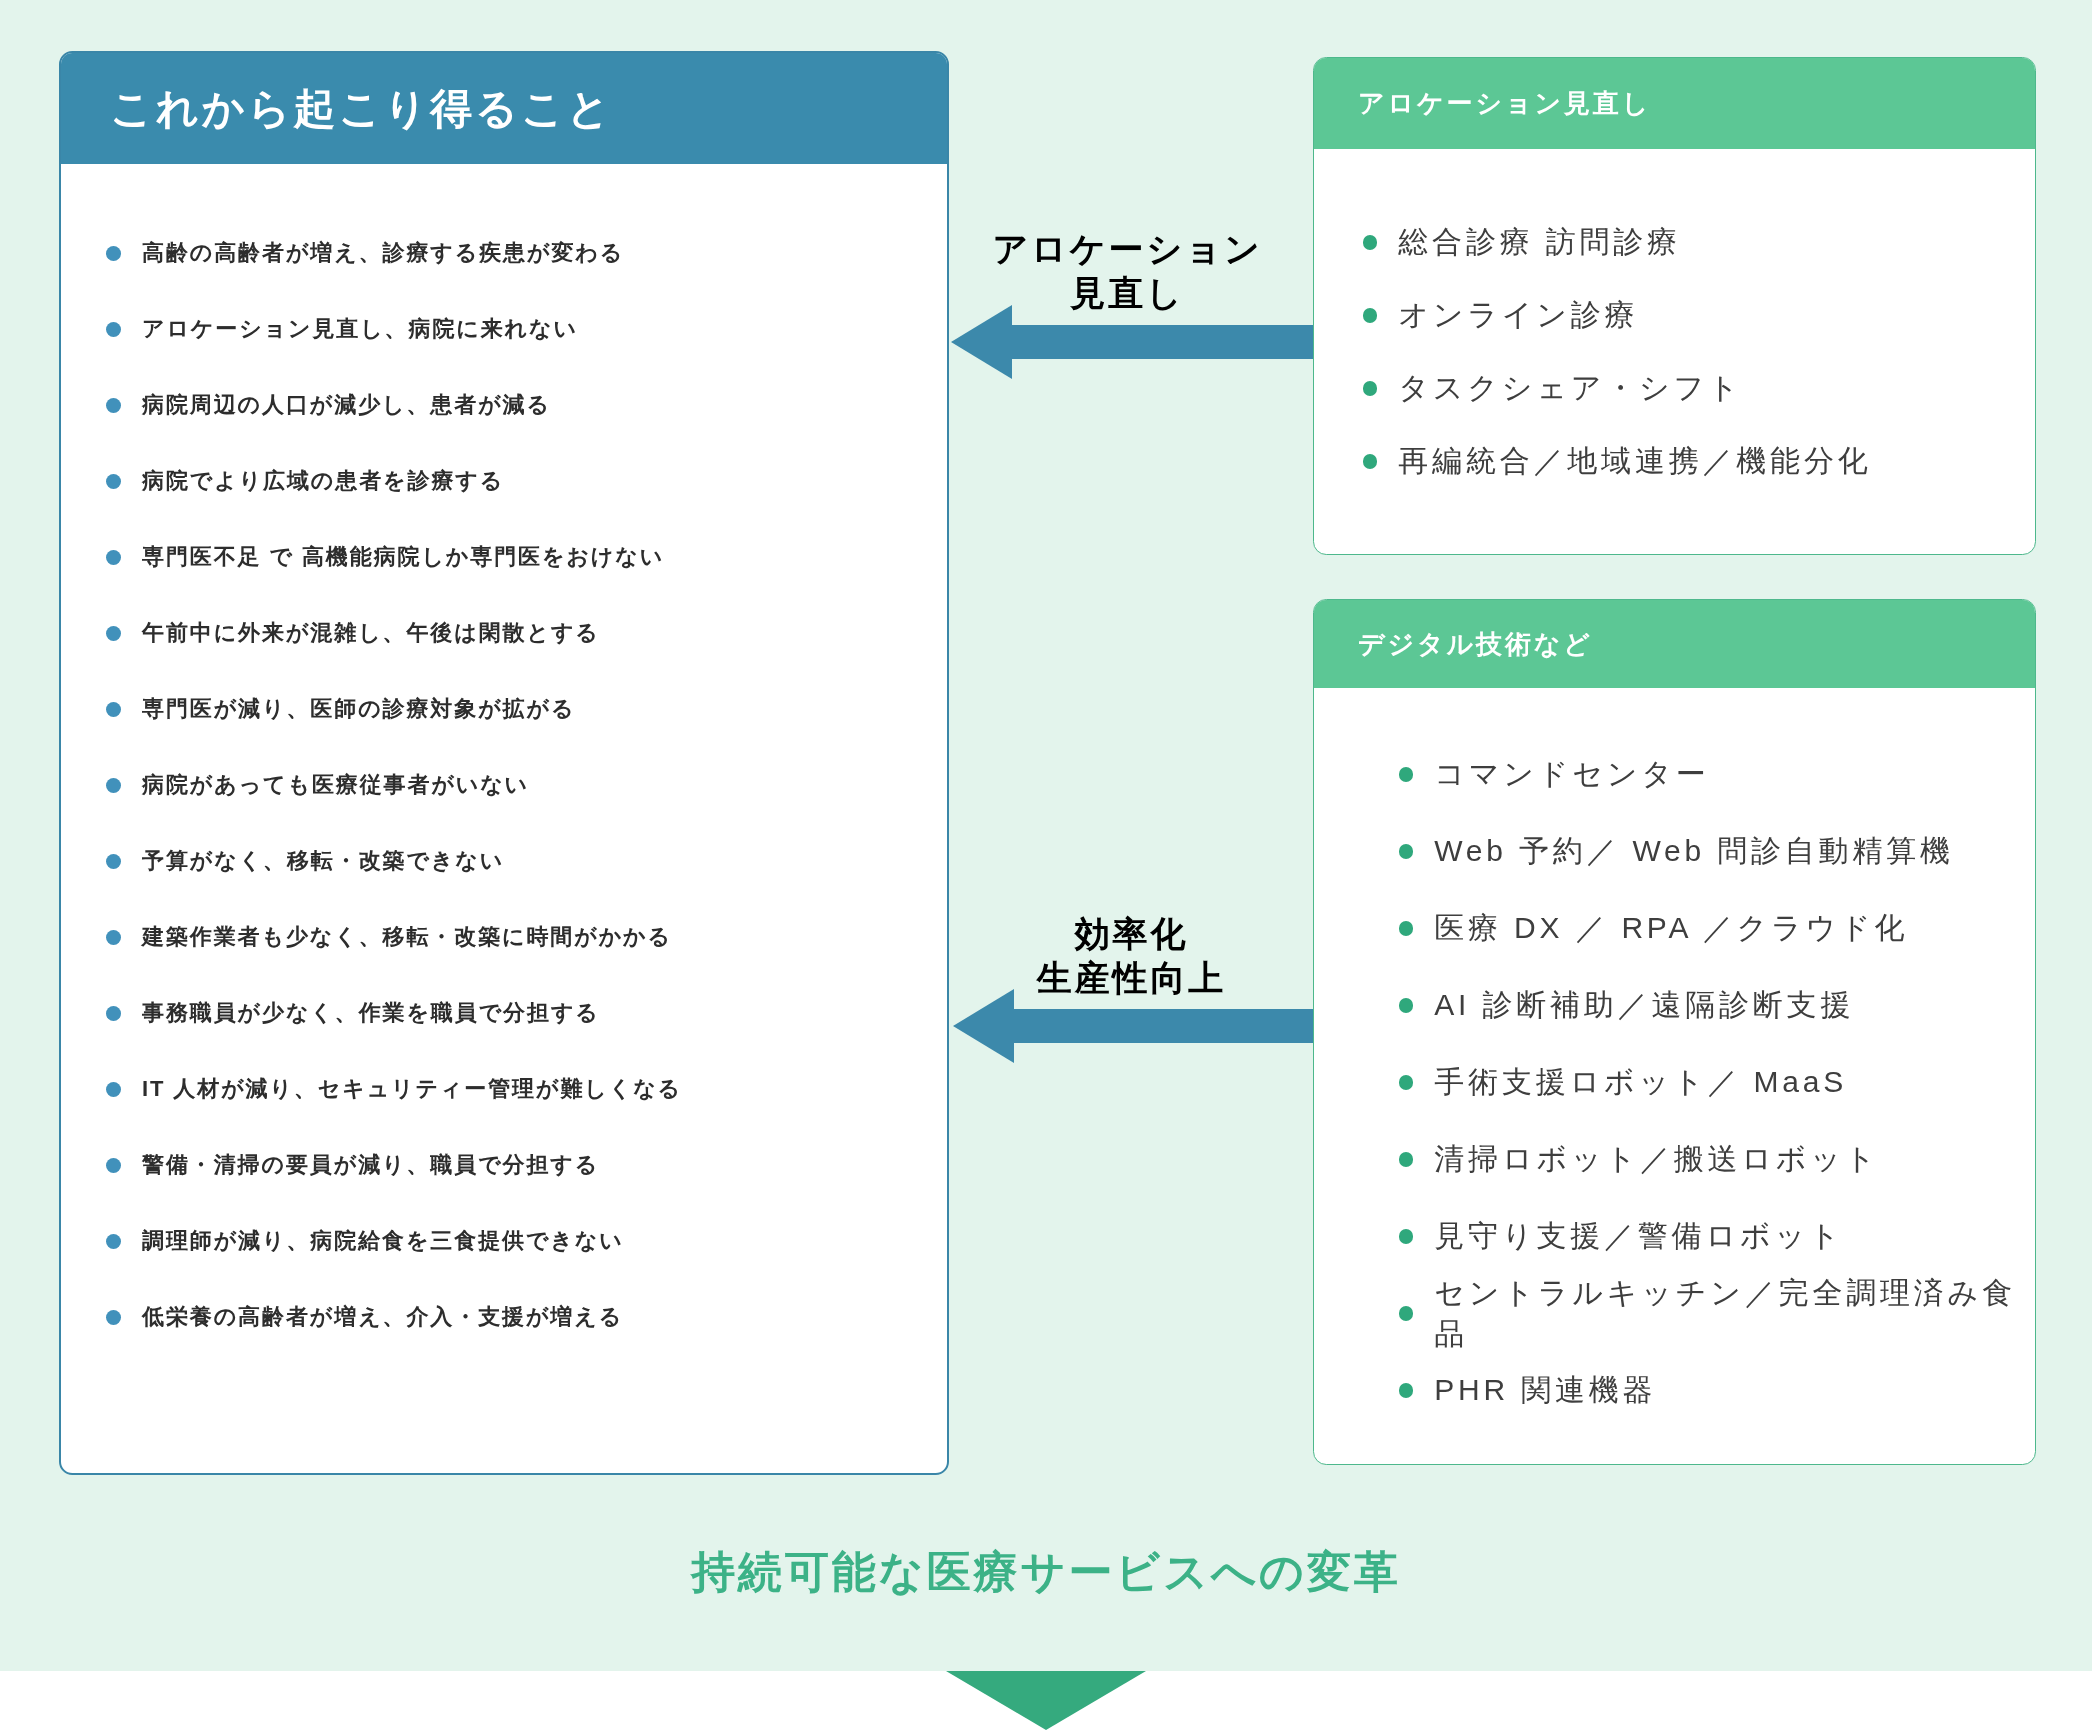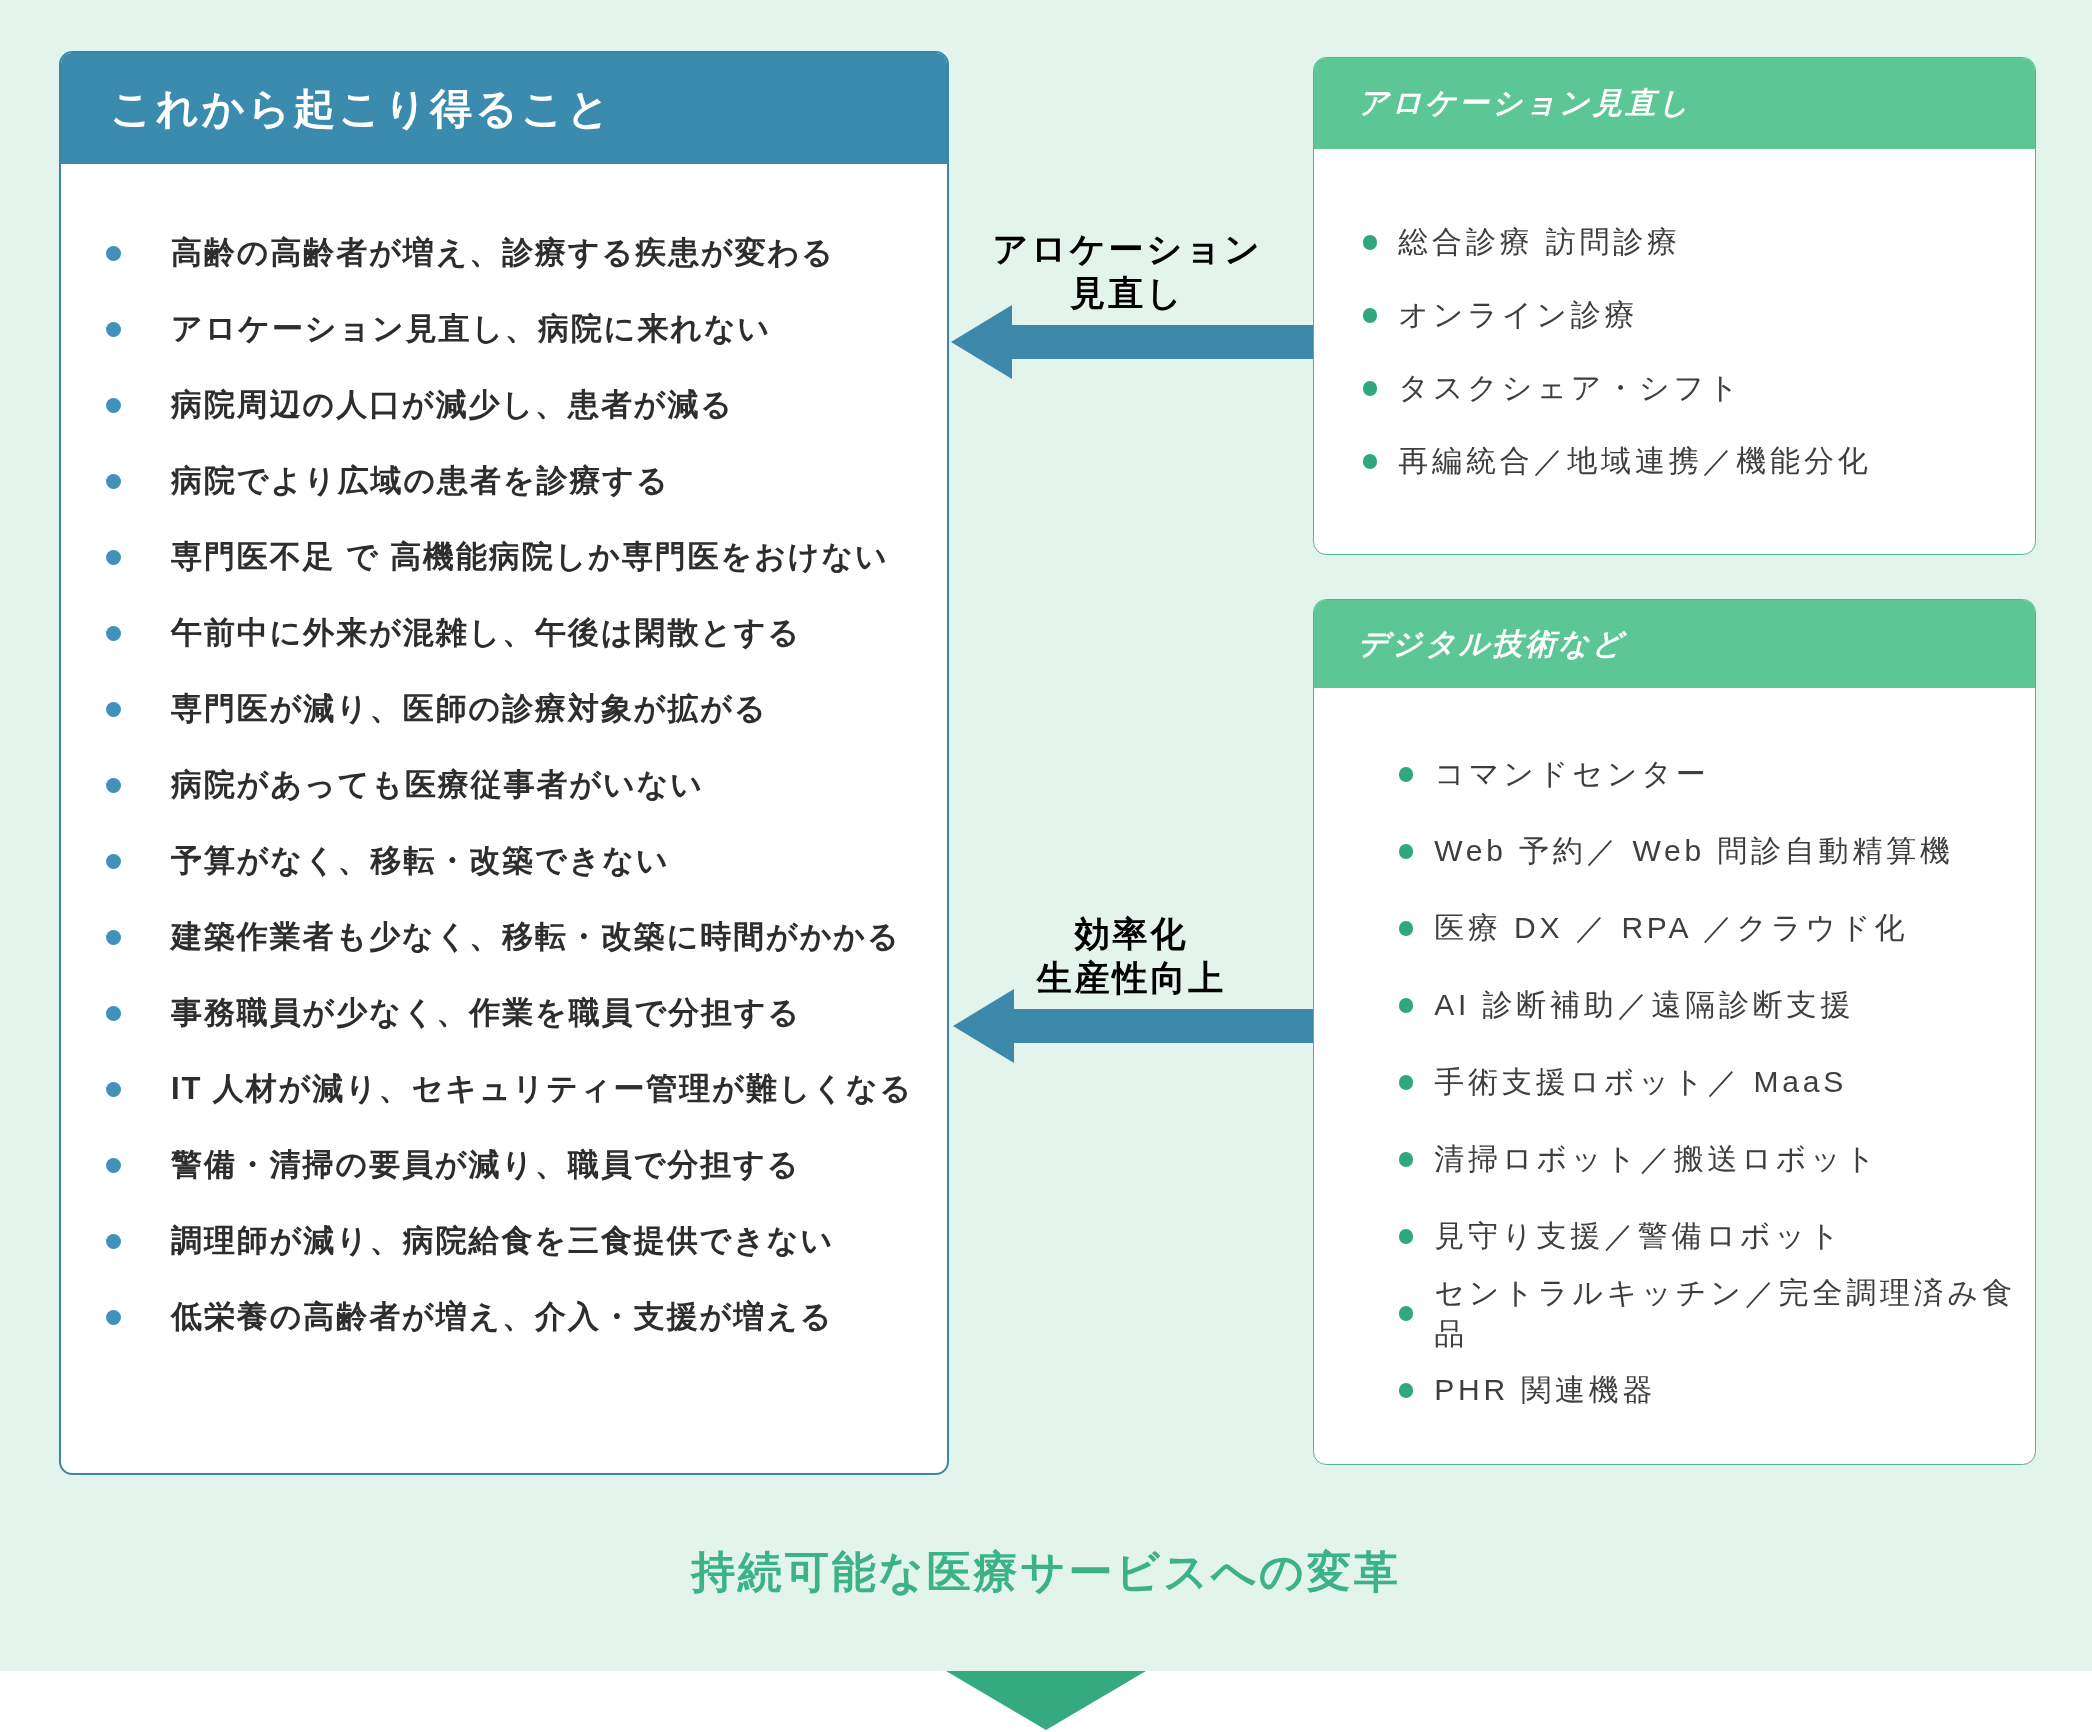--- a/index.html
+++ b/index.html
@@ -46,48 +46,46 @@
   }
   .right-panel {
     left: 1313px;
     width: 723px;
     border: 1.9px solid #4db88c;
   }
   .right-panel.alloc { top: 57px; height: 498px; }
   .right-panel.digital { top: 599px; height: 866px; }
   .right-panel header {
     background: #5cc795;
-    font-size: 30px;
+    font-size: 26px;
     padding-left: 44px;
-    font-style: italic;
   }
   .right-panel.alloc header { height: 91px; }
   .right-panel.digital header { height: 88px; }
   
   ul.bullets {
     list-style: none;
     margin: 0;
     padding: 0;
   }
   ul.bullets li {
     display: flex;
     align-items: center;
   }
   ul.bullets .dot {
     border-radius: 50%;
     flex: 0 0 auto;
   }
   .left-panel ul.bullets { padding: 51px 19px 0 45px; }
   .left-panel ul.bullets li {
     height: 76px;
-    font-size: 31px;
+    font-size: 22px;
     font-weight: bold;
     color: #2d2d2d;
     letter-spacing: 1.9px;
-    gap: 29px;
   }
   .left-panel ul.bullets .dot {
     width: 15px; height: 15px;
     background: #4191bb;
     margin-right: 21px;
   }
   .right-panel ul.bullets li {
     font-size: 30px;
     font-weight: 400;
     color: #3e3e3e;

